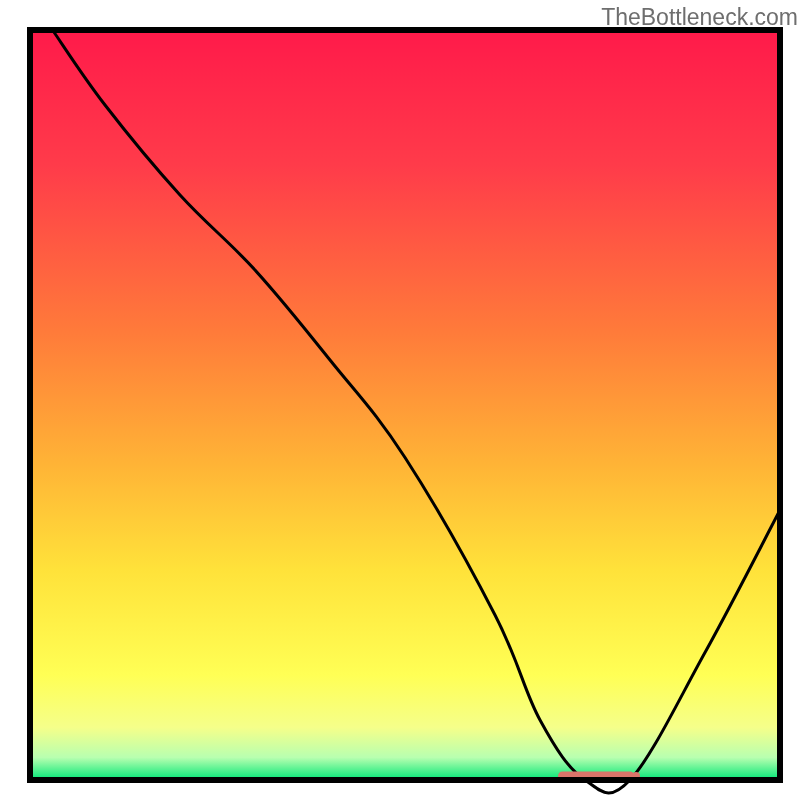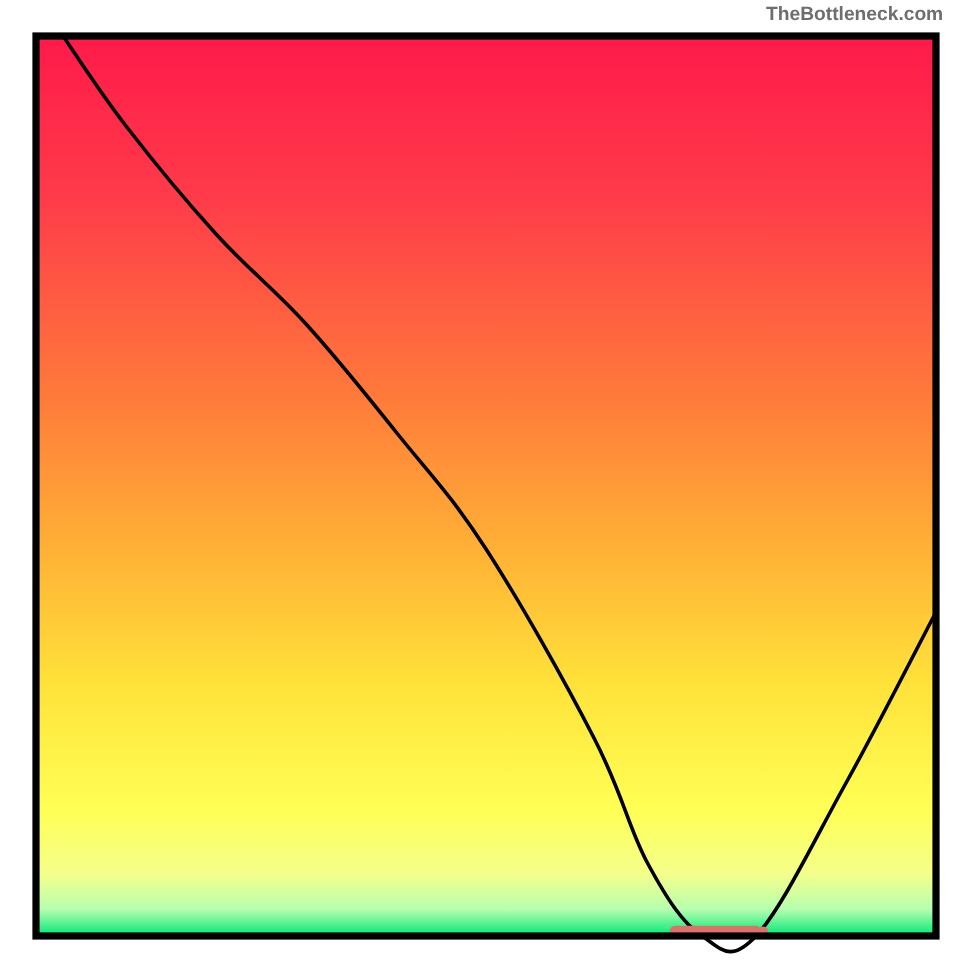--- a/index.html
+++ b/index.html
@@ -11,24 +11,24 @@
   overflow: hidden;
 }
 .container {
   position: relative;
   width: 800px;
   height: 800px;
 }
 .watermark {
   position: absolute;
   top: 4px;
-  right: 14px;
+  right: 2px;
   font-family: Arial, Helvetica, sans-serif;
-  font-size: 16px;
-  font-weight: 700;
+  font-size: 23px;
+  font-weight: 400;
   color: #6e6e6e;
   z-index: 10;
 }
 svg {
   display: block;
 }
 </style>
 </head>
 <body>
 

